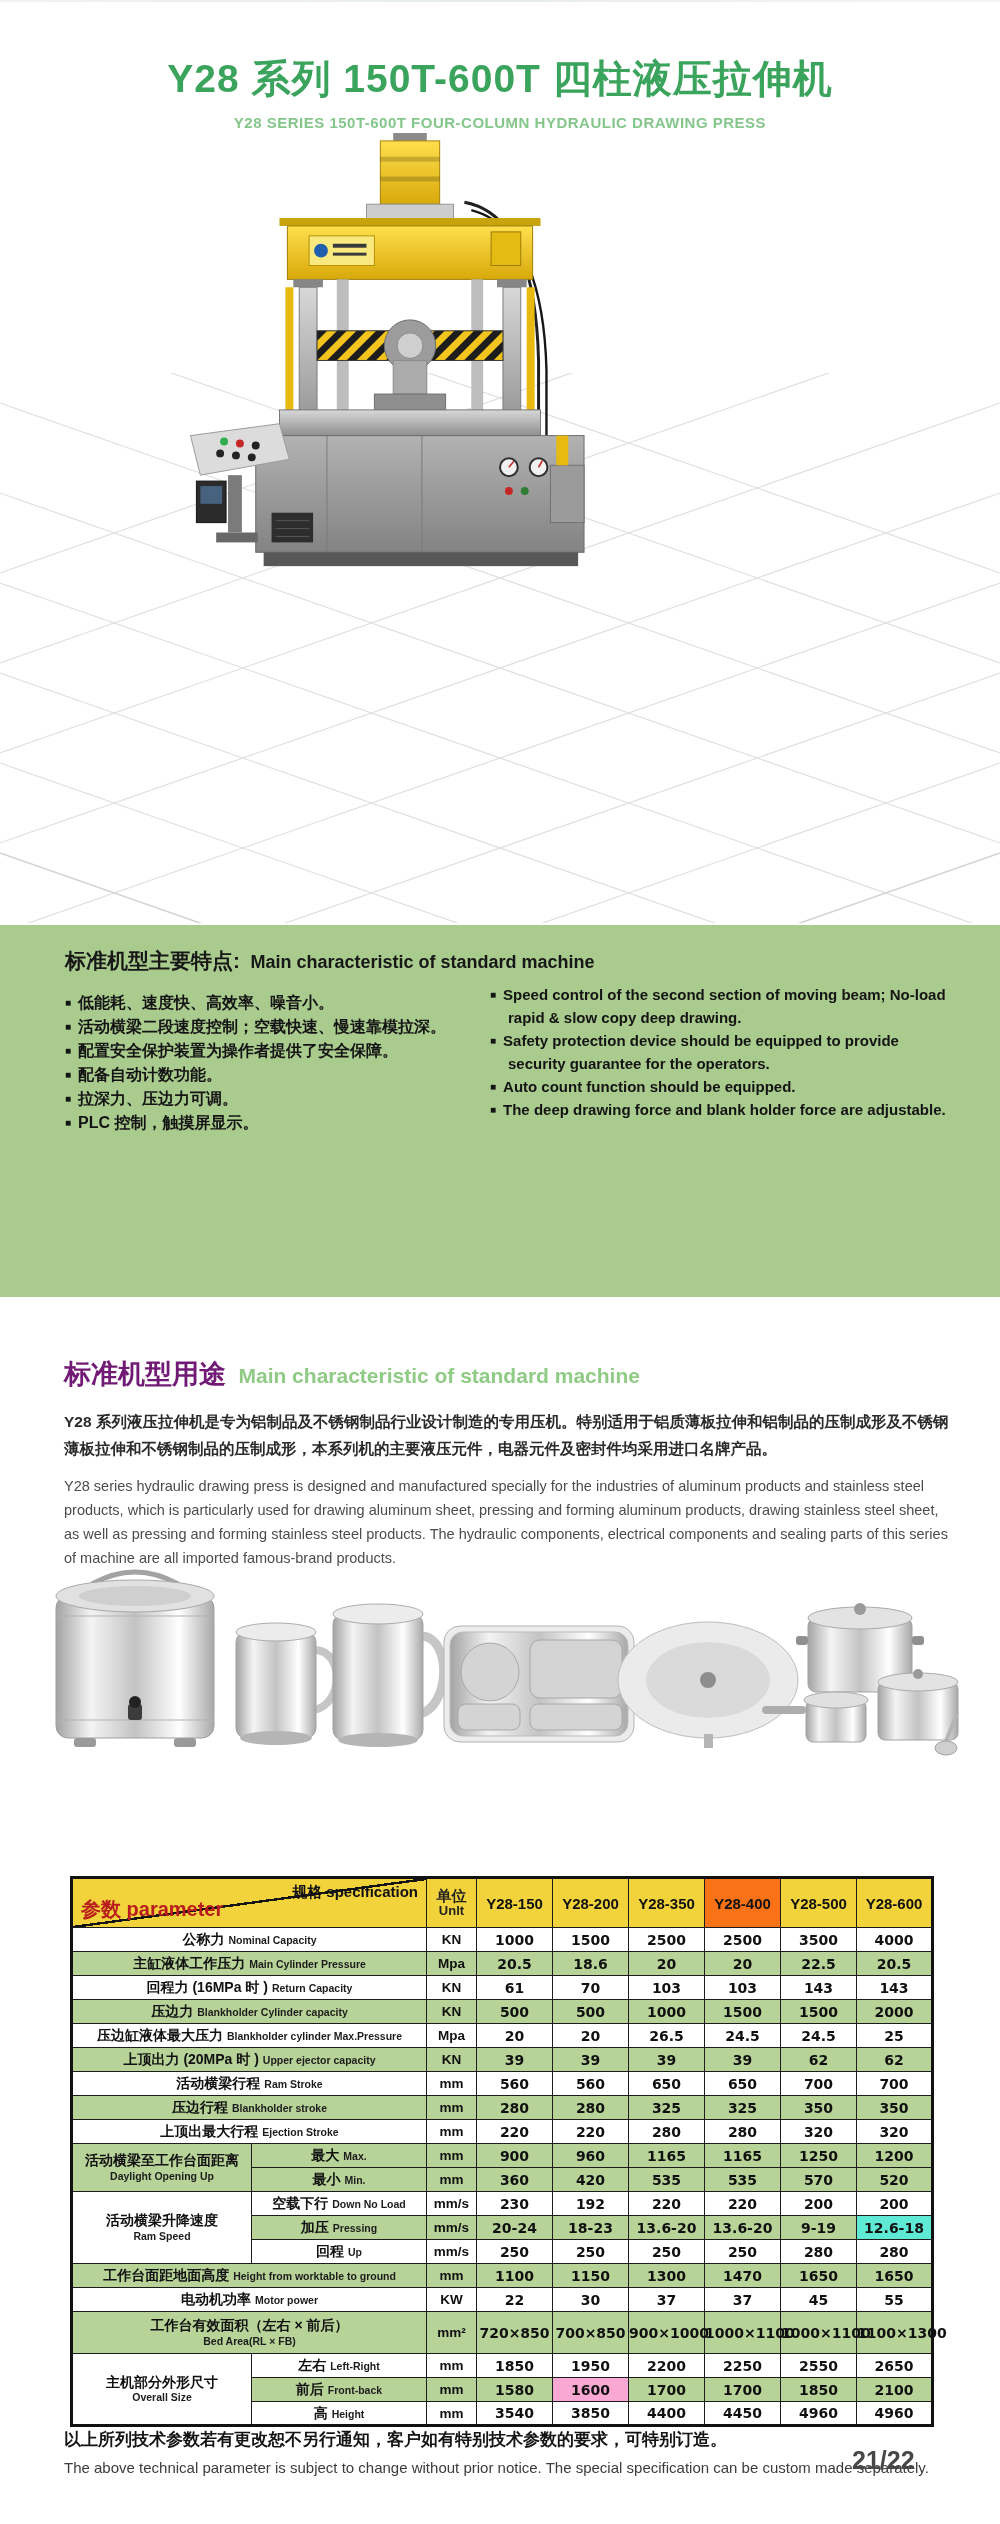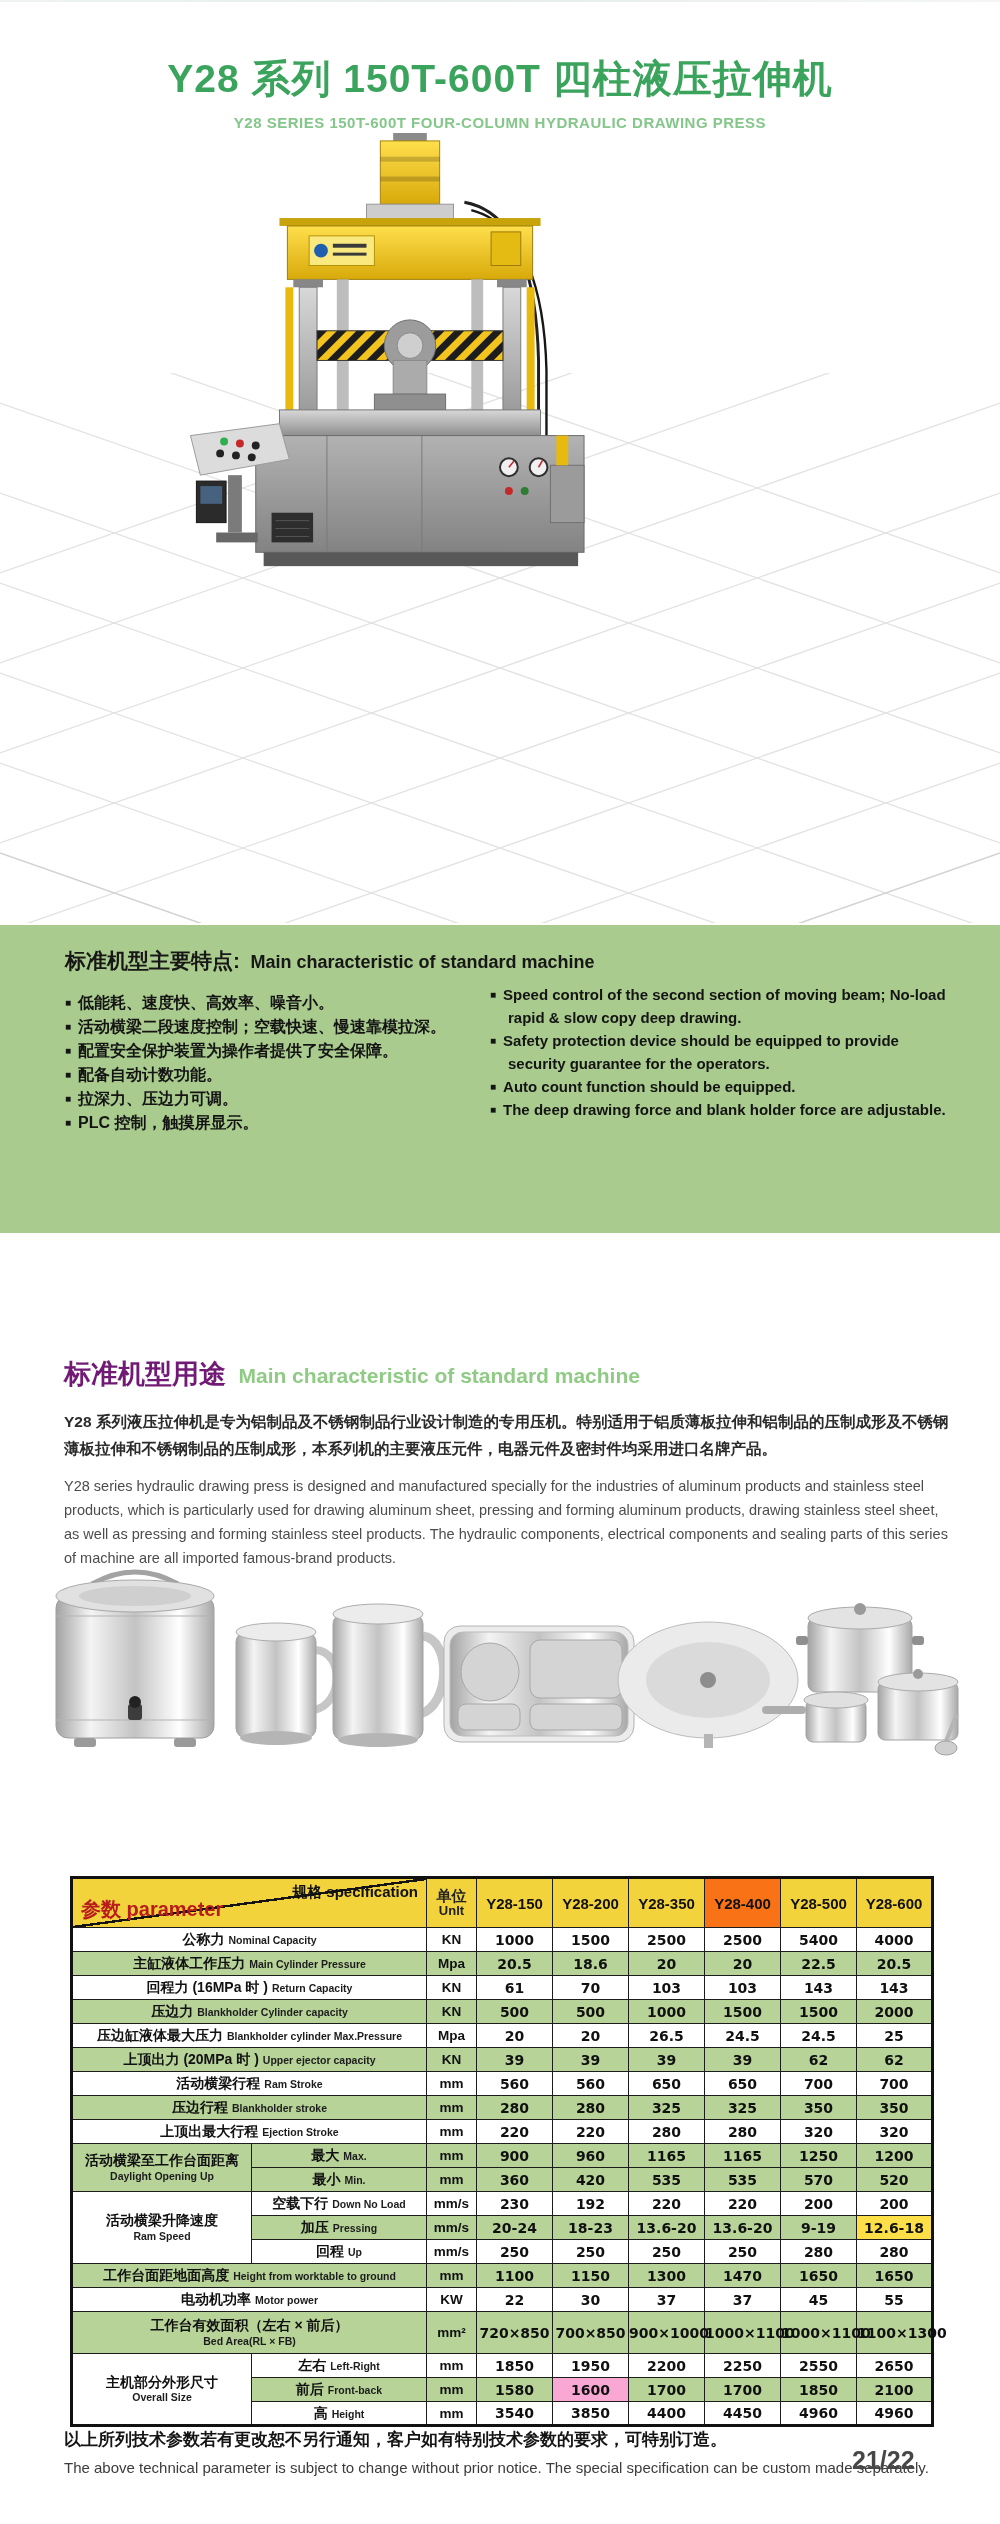--- a/index.html
+++ b/index.html
@@ -11,21 +11,21 @@
   .title-block{position:absolute;top:52px;left:0;width:1000px;text-align:center;}
   .title-block h1{margin:0;font-size:39px;font-weight:800;color:#3aa35c;letter-spacing:1px;}
   .subtitle{margin-top:8px;font-size:15px;font-weight:700;color:#85c78b;letter-spacing:.5px;}
 
   
   .stage{position:absolute;top:128px;left:0;width:1000px;height:797px;}
   .floor-grid{position:absolute;left:0;top:245px;width:1000px;height:550px;}
   .machine{position:absolute;left:160px;top:5px;width:500px;height:445px;}
 
   
-  .features{position:absolute;top:925px;left:0;width:1000px;height:308px;background:#a9cb8d;}
+  .features{position:absolute;top:925px;left:0;width:1000px;height:372px;background:#a9cb8d;}
   .f-head{position:absolute;left:65px;top:22px;color:#171717;}
   .f-zh{font-size:21px;font-weight:800;}
   .f-en{font-size:18px;font-weight:800;margin-left:6px;}
   .f-list{position:absolute;margin:0;padding:0;list-style:none;color:#141414;}
   .f-list.zh{left:65px;top:66px;width:410px;font-size:16px;font-weight:600;line-height:24px;}
   .f-list.en{left:490px;top:58px;width:465px;font-size:15px;font-weight:600;line-height:23px;}
   .f-item{padding-left:18px;text-indent:-18px;}
   .sq{font-size:10px;margin-right:7px;vertical-align:2px;}
 
   
@@ -313,21 +313,21 @@
           </tr>
         </thead>
         <tbody>
           <tr>
             <td class="s-w" colspan="2"><span class="p-zhc">公称力</span><span class="p-enc">Nominal Capacity</span></td>
             <td class="unit-cell s-w">KN</td>
             <td class="value-cell s-w">1000</td>
             <td class="value-cell s-w">1500</td>
             <td class="value-cell s-w">2500</td>
             <td class="value-cell s-w">2500</td>
-            <td class="value-cell s-w">5400</td>
+            <td class="value-cell s-w">3500</td>
             <td class="value-cell s-w">4000</td>
           </tr>
           <tr>
             <td class="s-g" colspan="2" style="background: rgb(183, 211, 152);"><span class="p-zhc">主缸液体工作压力</span><span class="p-enc">Main Cylinder Pressure</span></td>
             <td class="unit-cell s-g" style="background: rgb(183, 211, 152);">Mpa</td>
             <td class="value-cell s-g" style="background: rgb(183, 211, 152);">20.5</td>
             <td class="value-cell s-g" style="background: rgb(183, 211, 152);">18.6</td>
             <td class="value-cell s-g" style="background: rgb(183, 211, 152);">20</td>
             <td class="value-cell s-g" style="background: rgb(183, 211, 152);">20</td>
             <td class="value-cell s-g" style="background: rgb(183, 211, 152);">22.5</td>
@@ -442,21 +442,21 @@
             <td class="value-cell s-w">200</td>
           </tr>
           <tr>
             <td class="s-g" style="background: rgb(183, 211, 152);"><span class="p-zhc">加压</span><span class="p-enc">Pressing</span></td>
             <td class="unit-cell s-g" style="background: rgb(183, 211, 152);">mm/s</td>
             <td class="value-cell s-g" style="background: rgb(183, 211, 152);">20-24</td>
             <td class="value-cell s-g" style="background: rgb(183, 211, 152);">18-23</td>
             <td class="value-cell s-g" style="background: rgb(183, 211, 152);">13.6-20</td>
             <td class="value-cell s-g" style="background: rgb(183, 211, 152);">13.6-20</td>
             <td class="value-cell s-g" style="background: rgb(183, 211, 152);">9-19</td>
-            <td class="value-cell s-g" style="background: #fde047;">12.6-18</td>
+            <td class="value-cell s-g" style="background: #5eead4;">12.6-18</td>
           </tr>
           <tr>
             <td class="s-w"><span class="p-zhc">回程</span><span class="p-enc">Up</span></td>
             <td class="unit-cell s-w">mm/s</td>
             <td class="value-cell s-w">250</td>
             <td class="value-cell s-w">250</td>
             <td class="value-cell s-w">250</td>
             <td class="value-cell s-w">250</td>
             <td class="value-cell s-w">280</td>
             <td class="value-cell s-w">280</td>

